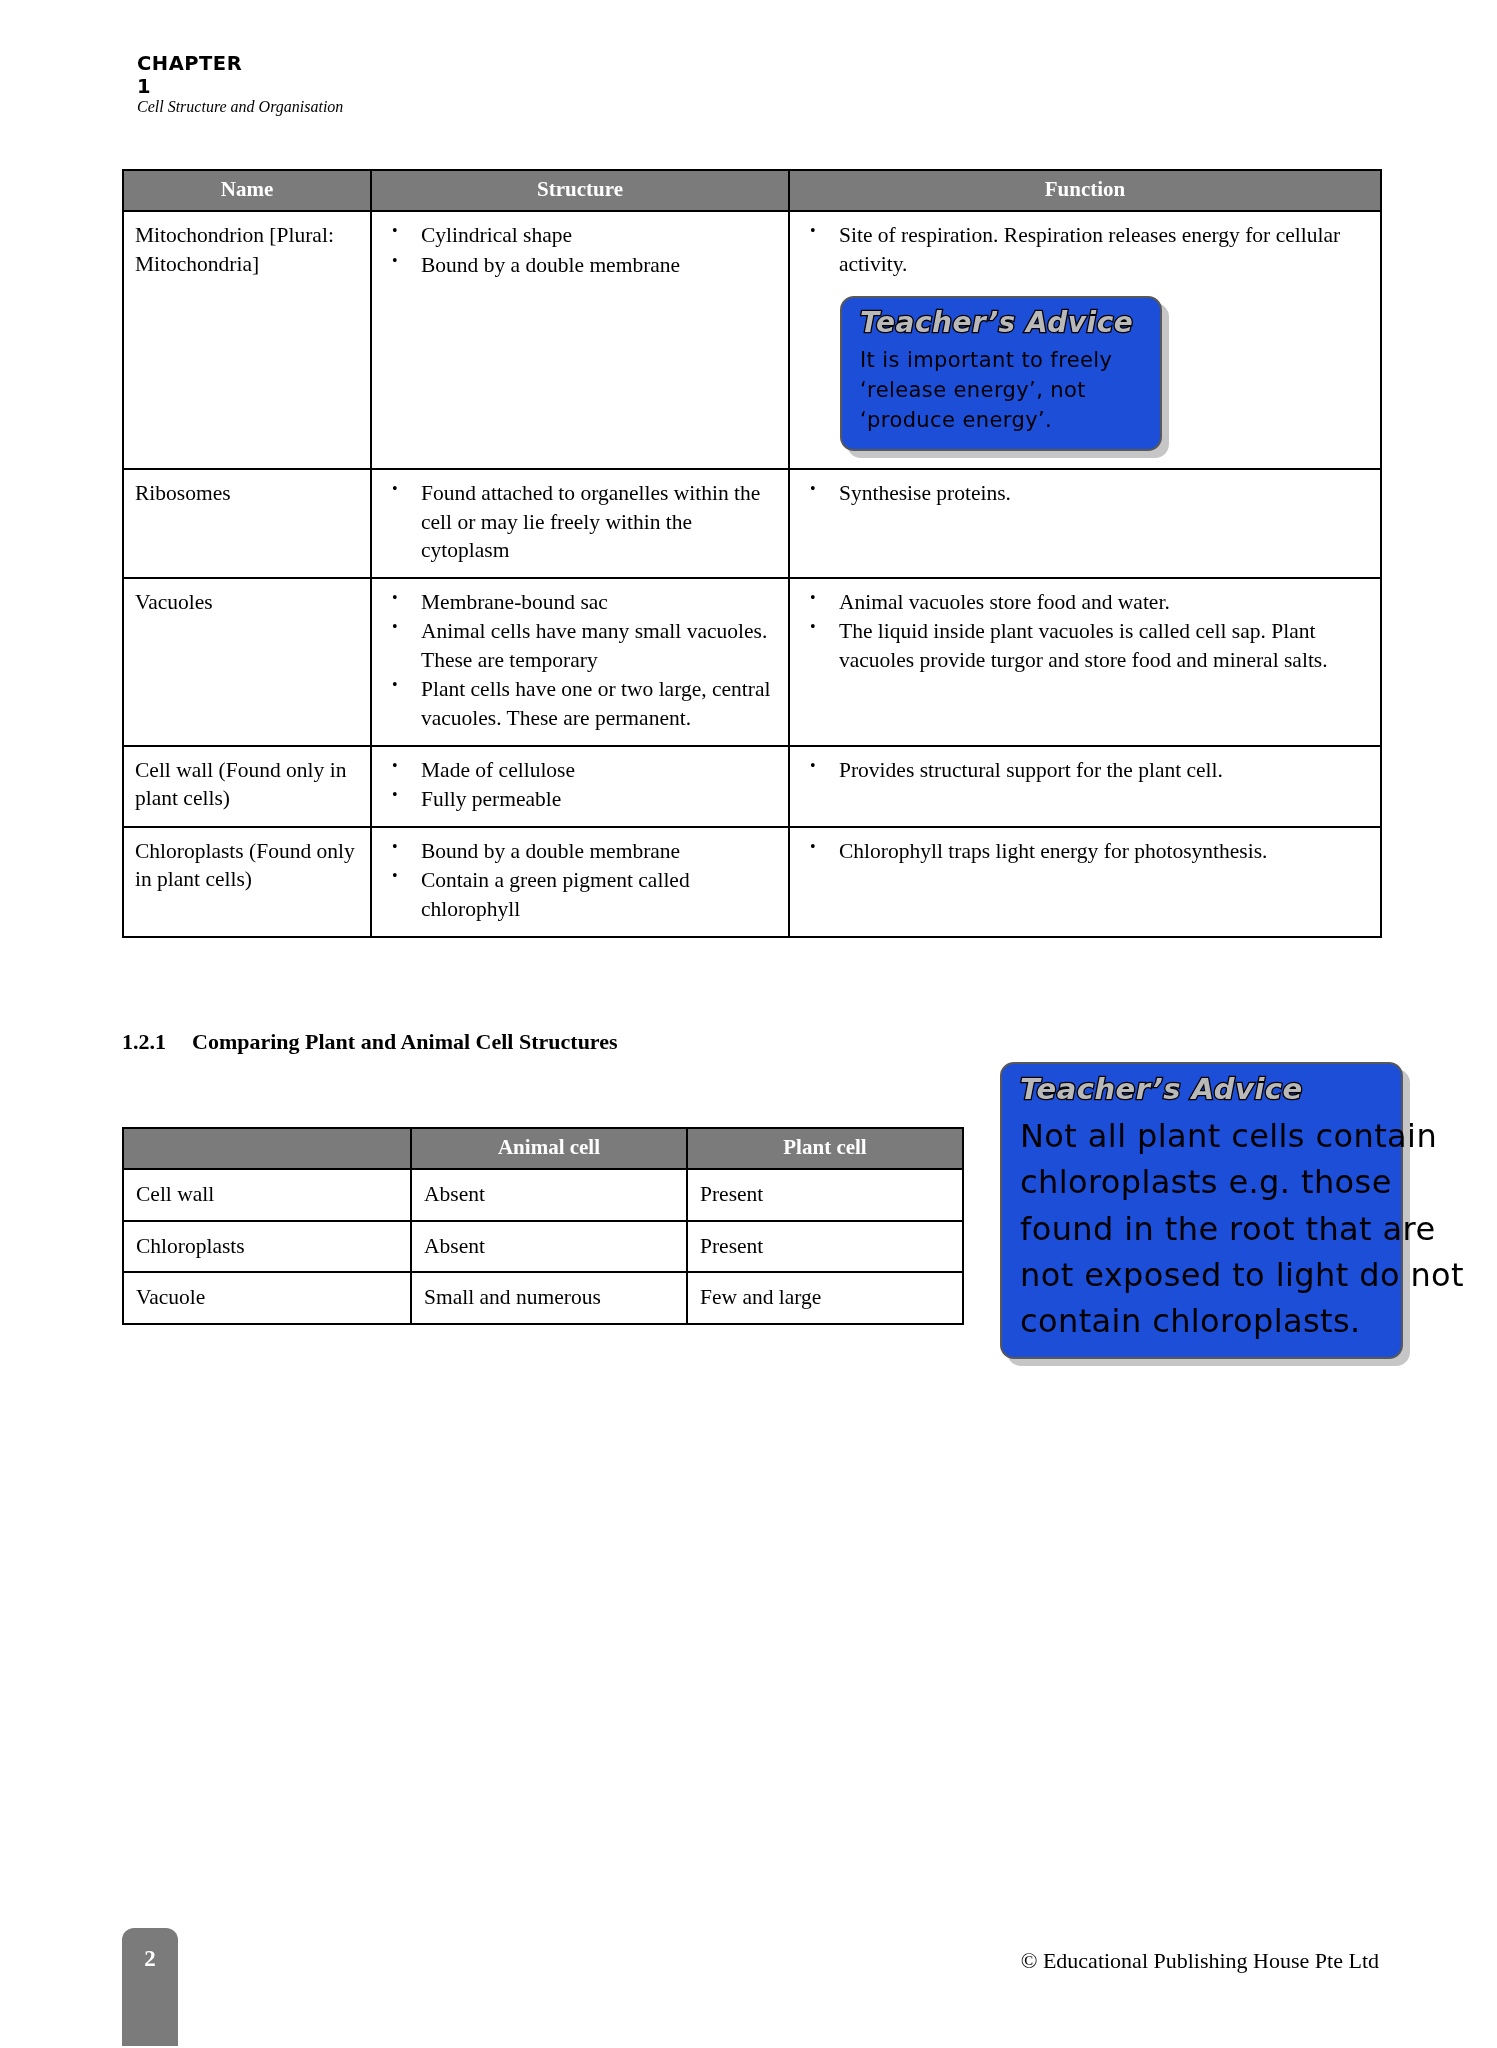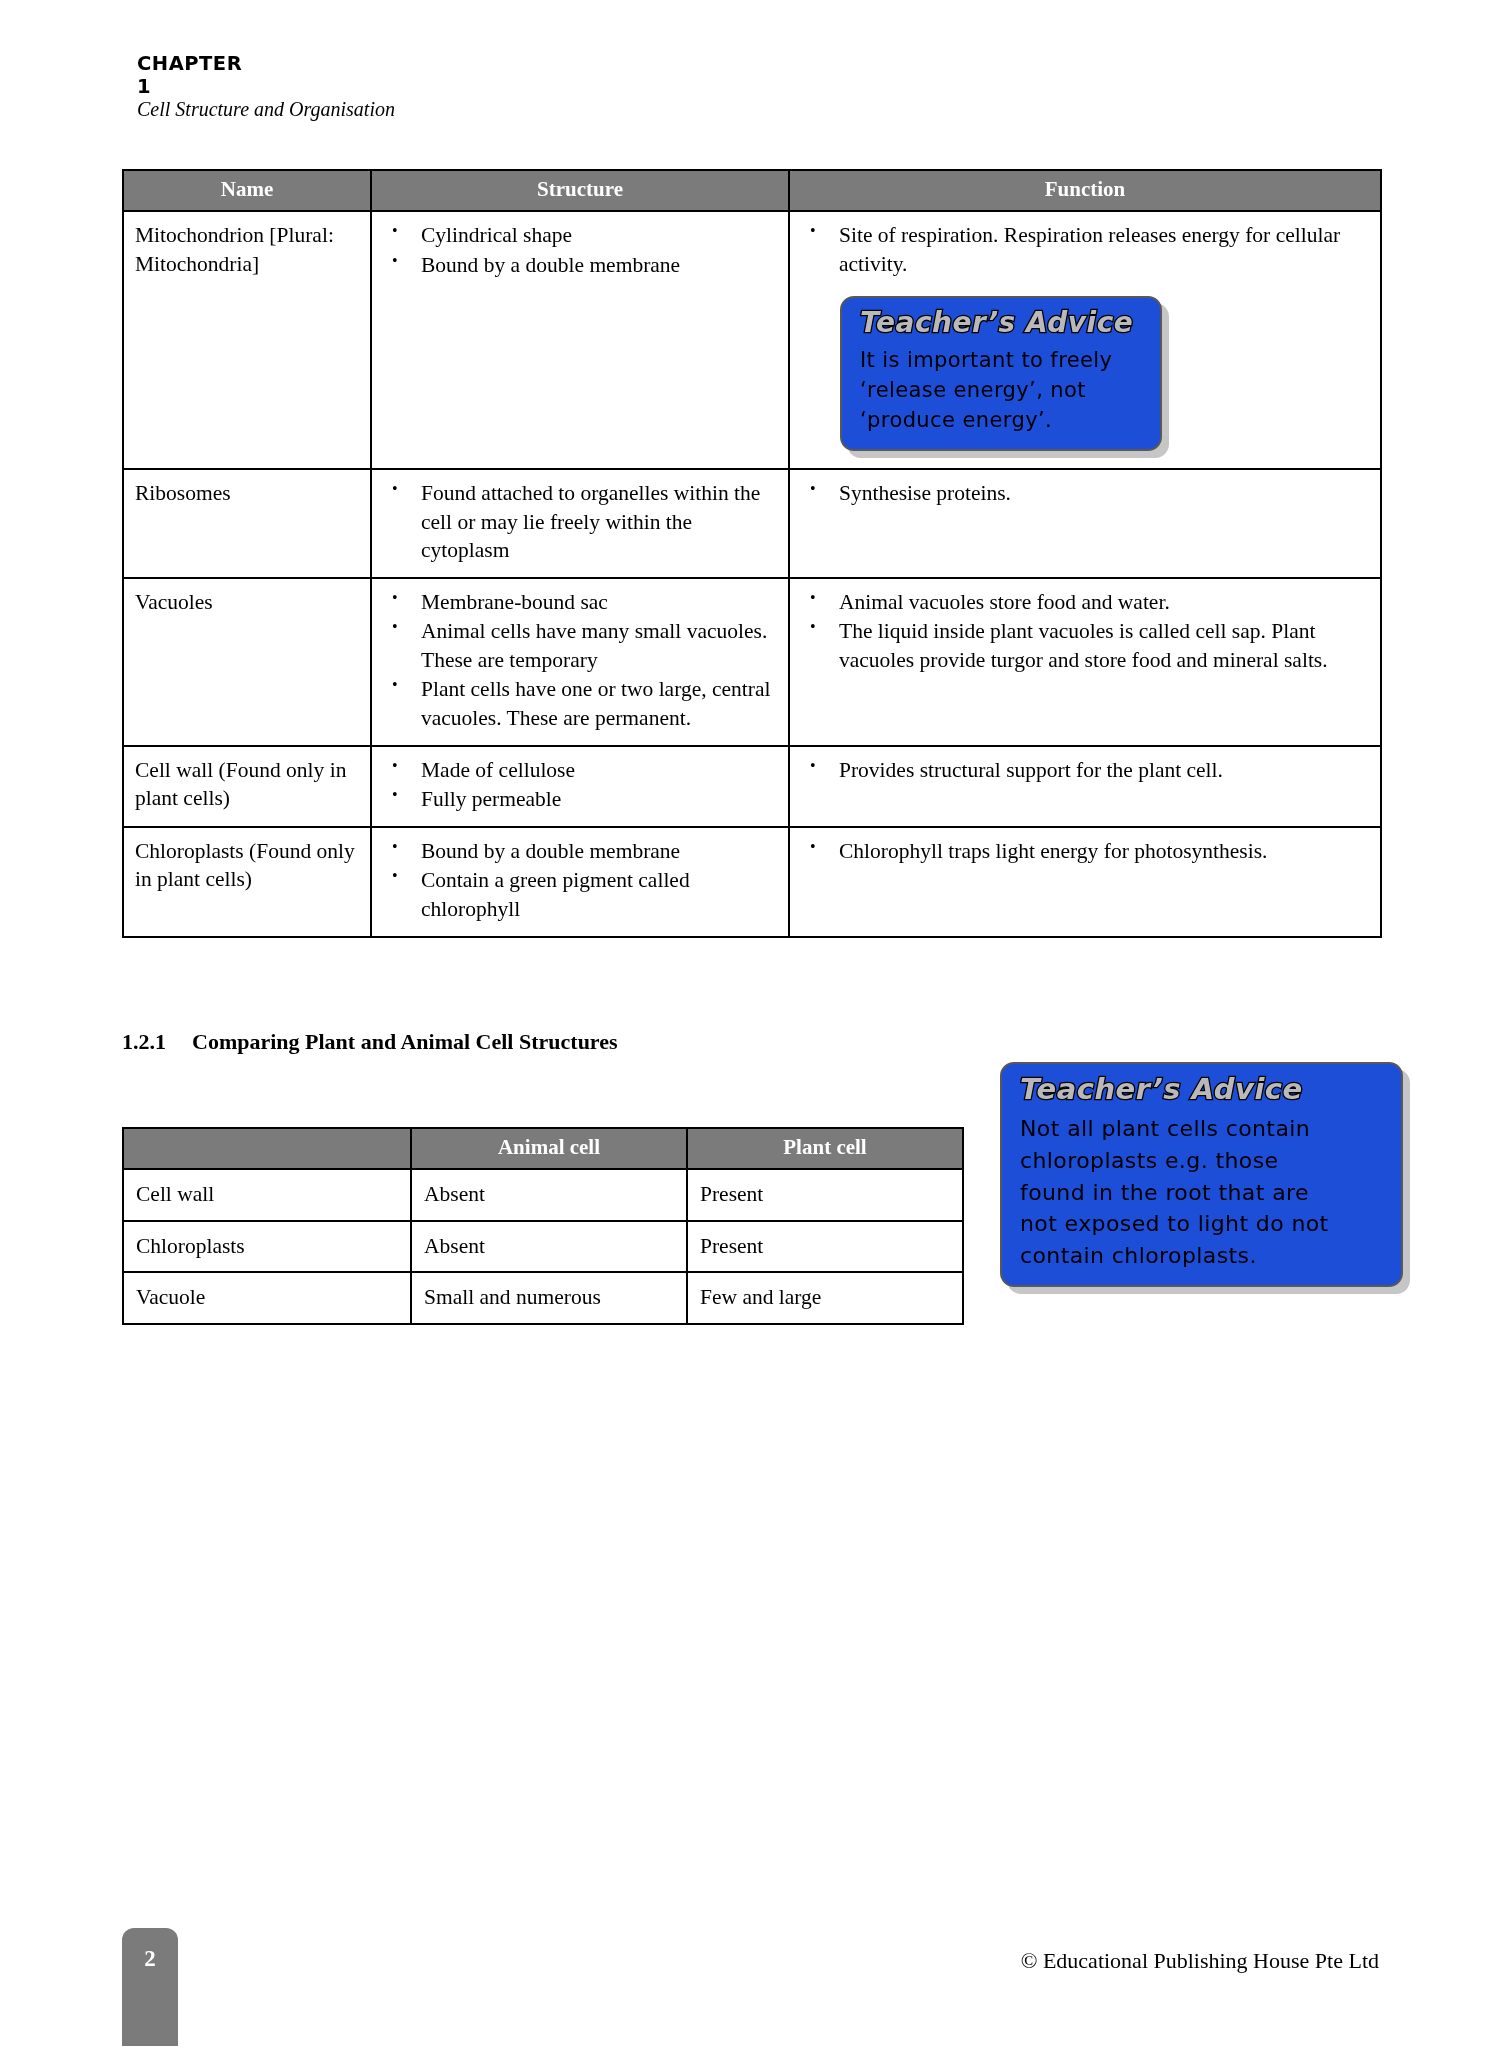--- a/index.html
+++ b/index.html
@@ -36,21 +36,21 @@
   .runhead .chap-num {
     font-family: "DejaVu Sans", sans-serif;
     font-weight: bold;
     font-size: 19.5px;
     margin-left: 13px;
     color: #000;
   }
   .runhead .chap-title {
     font-family: "Liberation Serif", serif;
     font-style: italic;
-    font-size: 20px;
+    font-size: 16px;
     margin-left: 25px;
     color: #000;
   }
 
   
   table.doc-table {
     position: absolute;
     border-collapse: collapse;
     table-layout: fixed;
     font-size: 21.5px;
@@ -165,21 +165,21 @@
   }
 
   
   #ta-chloro {
     position: absolute;
     left: 1000px;
     top: 1062px;
     width: 403px;
   }
   #ta-chloro .ta-title { font-size: 29px; }
-  #ta-chloro .ta-body { font-size: 22px; line-height: 1.44; }
+  #ta-chloro .ta-body { font-size: 32px; line-height: 1.44; }
 
   
   .page-tab {
     position: absolute;
     left: 122px;
     top: 1928px;
     width: 56px;
     height: 118px;
     background: #7b7b7b;
     border-radius: 12px 12px 0 0;

